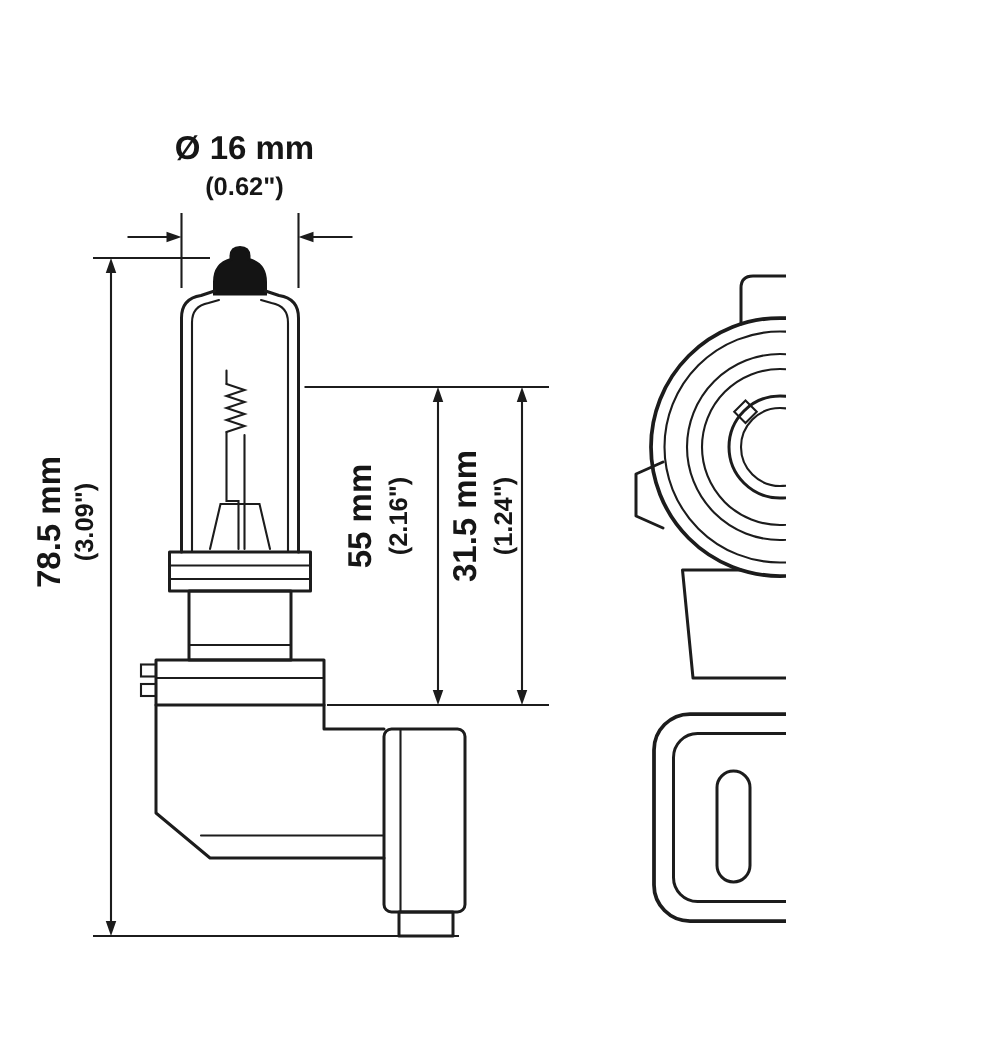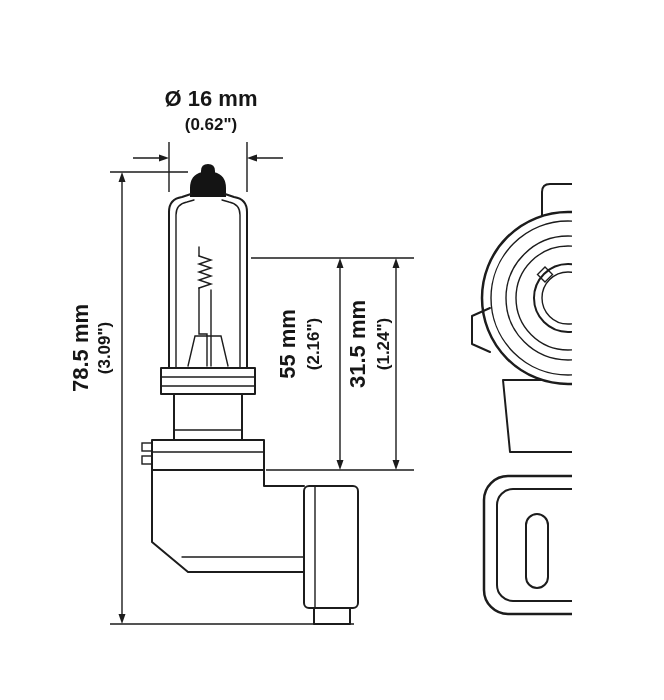--- a/index.html
+++ b/index.html
@@ -6,21 +6,20 @@
     margin: 0;
     padding: 0;
     background: #ffffff;
   }
   .canvas {
     position: relative;
     width: 524px;
     height: 700px;
     background: #ffffff;
     overflow: hidden;
-    margin-left: 48px;
   }
   svg { display: block; }
   .line  { stroke: #1c1c1c; fill: none; stroke-width: 2; stroke-linecap: round; stroke-linejoin: round; }
   .thin  { stroke: #1c1c1c; fill: none; stroke-width: 1.4; stroke-linecap: round; }
   .heavy { stroke: #1c1c1c; fill: none; stroke-width: 2.5; stroke-linejoin: round; }
   .dimln { stroke: #1c1c1c; fill: none; stroke-width: 1.4; }
   .arrow { fill: #1c1c1c; stroke: none; }
   .dim-metric {
     font-family: "Liberation Sans", sans-serif;
     font-size: 22px;

